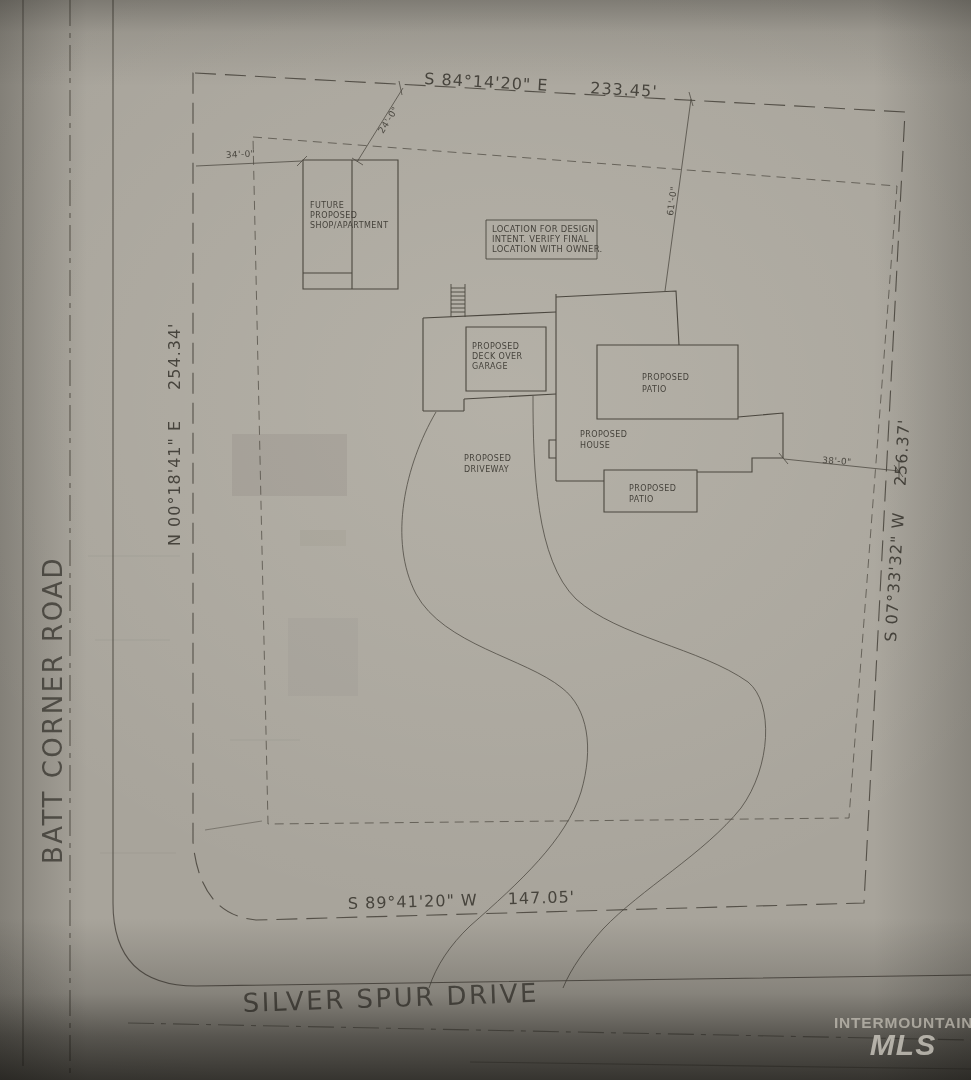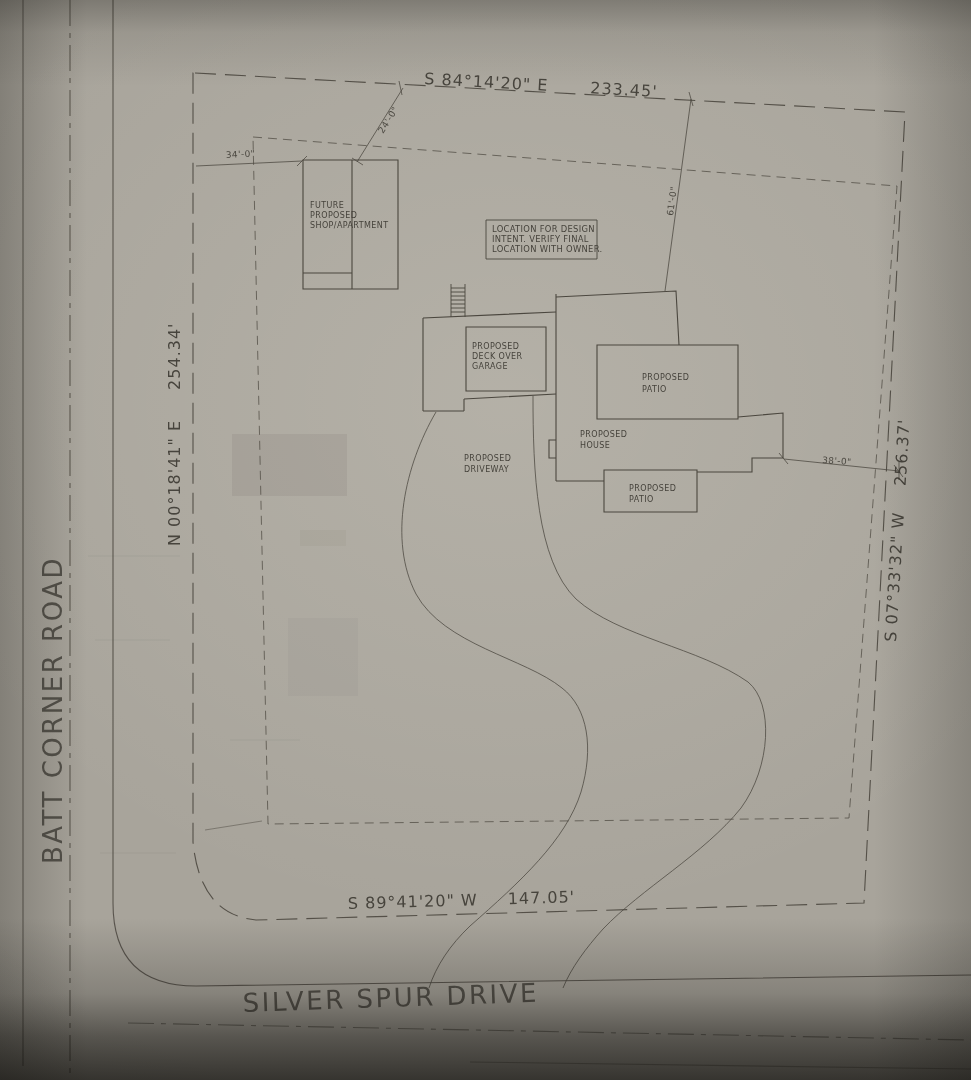--- a/index.html
+++ b/index.html
@@ -167,13 +167,17 @@
       <text class="lbl" x="464" y="461">PROPOSED</text>
       <text class="lbl" x="464" y="472">DRIVEWAY</text>
     </g>
 
     <text class="road" transform="translate(62,864) rotate(-90)">BATT CORNER ROAD</text>
     <text class="road" transform="translate(243,1012) rotate(-2)">SILVER SPUR DRIVE</text>
   </svg>
 
   <div class="vignette"></div>
 
+  <div class="watermark">
+    <div class="wm1">INTERMOUNTAIN</div>
+    <div class="wm2">MLS</div>
+  </div>
 </div>
 
 </body></html>

